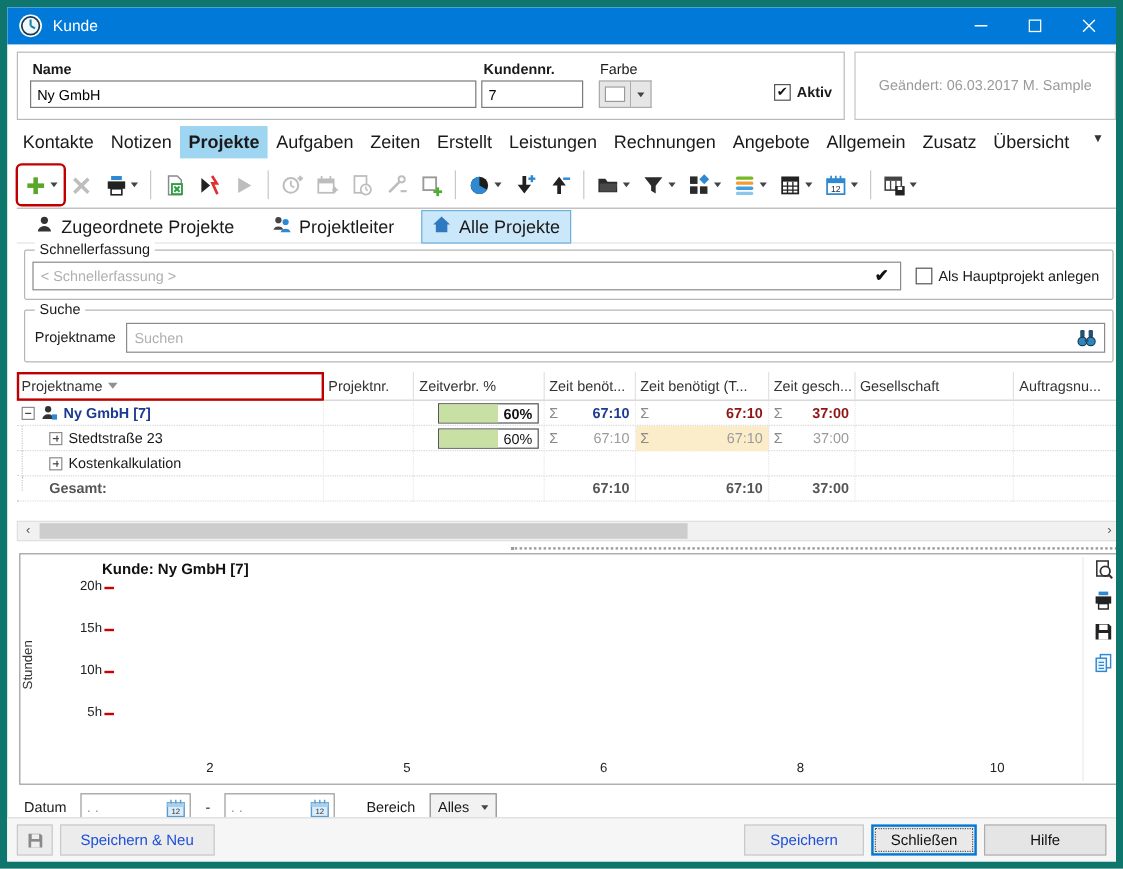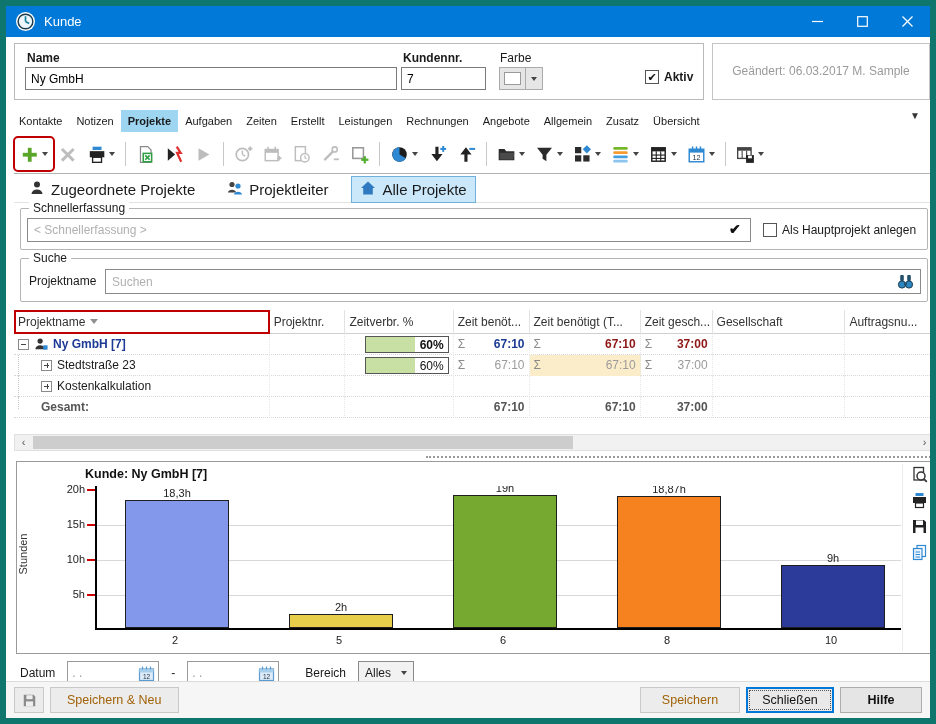--- a/index.html
+++ b/index.html
@@ -23,21 +23,21 @@
   .tinput { border:1px solid #7a7a7a; background:#fff; font:12px "Liberation Sans",sans-serif; padding:0 5px; }
   .colorbtn { position:absolute; display:flex; }
   .swatch { width:27px; height:23px; border:1px solid #ababab; background:#e6e6e6; display:flex; align-items:center; justify-content:center; }
   .swatch .inner { width:17px; height:13px; background:#fff; border:1px solid #9a9a9a; }
   .dropbtn { width:17px; height:23px; border:1px solid #ababab; border-left:none; background:#e6e6e6; display:flex; align-items:center; justify-content:center; }
   .caret { width:0; height:0; border-left:3.5px solid transparent; border-right:3.5px solid transparent; border-top:4px solid #444; display:inline-block; }
   .chk { display:flex; align-items:center; position:absolute; }
   .chkbox { width:14px; height:14px; border:1px solid #555; background:#fff; margin-right:5px; font-size:11px; line-height:12px; text-align:center; color:#111; }
   
   .tabbar { position:absolute; left:6px; top:99px; right:28px; height:27px; display:flex; align-items:flex-end; }
-  .tab { padding:5px 7px; font-size:11px; cursor:default; }
+  .tab { padding:5px 7px; font-size:15px; cursor:default; }
   .tab.active { background:#9ed6f2; font-weight:bold; }
   .tab-chevron { position:absolute; right:10px; top:104px; color:#333; font-size:10px; }
   
   .toolbar { position:absolute; left:8px; top:129px; width:920px; height:39px; border-bottom:1px solid #b4b4b4; display:flex; align-items:center; gap:2px; padding:0 2px; }
   .tbtn { height:30px; display:flex; align-items:center; padding:0 3px; gap:3px; border:1px solid transparent; border-radius:2px; }
   .tbtn svg { width:19px; height:19px; }
   .tbtn.annot { outline:2px solid #c00000; outline-offset:1px; }
   .tsep { width:1px; height:24px; background:#c8c8c8; margin:0 4px; }
   
   .subtabs { position:absolute; left:8px; top:170px; width:920px; height:27px; display:flex; align-items:center; gap:14px; padding-left:6px; border-bottom:1px solid #e3e3e3; }
@@ -99,21 +99,21 @@
   .ctool-sep { position:absolute; right:28px; top:2px; bottom:2px; border-left:1px solid #ececec; }
   
   .datumrow { position:absolute; left:14px; top:653px; width:908px; height:28px; display:flex; align-items:center; gap:12px; }
   .dateinput { position:relative; width:92px; height:24px; border:1px solid #9a9a9a; background:#fff; display:flex; align-items:center; padding:0 4px; color:#9a9a9a; }
   .dateinput svg { position:absolute; right:3px; top:3px; width:17px; height:17px; }
   .selectbox { position:relative; width:56px; height:24px; border:1px solid #8a8a8a; background:#f2f2f2; display:flex; align-items:center; padding:0 6px; }
   .selectbox .caret { position:absolute; right:6px; }
   
   .footer { position:absolute; left:0; right:0; bottom:0; height:37px; background:#f6f6f6; border-top:1px solid #dcdcdc; display:flex; align-items:center; padding:0 8px; gap:6px; }
   .btn { height:26px; padding:0 16px; background:#e5e5e5; border:1px solid #adadad; font:12.5px "Liberation Sans",sans-serif; display:flex; align-items:center; justify-content:center; color:#111; }
-  .btn.disabled { background:#ececec; border-color:#c9c9c9; color:#a16207; }
+  .btn.disabled { background:#ececec; border-color:#c9c9c9; color:#1d4ed8; }
   .btn.primary { border:2px solid #0078d7; background:#e9e9e9; outline:1px dotted #555; outline-offset:-4px; width:88px; }
   .icobtn { width:30px; height:26px; background:#ececec; border:1px solid #c9c9c9; display:flex; align-items:center; justify-content:center; }
   .spacer { flex:1; }
 </style>
 </head>
 <body>
 
 <div class="window">
 
   <div class="titlebar">
@@ -537,35 +537,20 @@
   <div class="hscroll">
     <span class="harrow">‹</span>
     <div class="hthumb"></div>
     <span class="harrow" style="position:absolute; right:0;">›</span>
   </div>
   <div class="splitdots"></div>
 
   <div class="chartpanel">
     <span class="ctitle">Kunde: Ny GmbH [7]</span>
     <span class="ylab">Stunden</span>
-    <div class="plotregion">
-        <div class="gridline" style="top: 39px;"></div>
-        <div class="gridline" style="top: 74px;"></div>
-        <div class="gridline" style="top: 109px;"></div>
-        <div class="bar" style="left: 28px; width: 104px; height: 128px; background: rgb(131, 152, 235);"></div>
-        <div class="barlabel" style="left: 28px; top: 1px;">18,3h</div>
-        <div class="bar" style="left: 192px; width: 104px; height: 14px; background: rgb(230, 206, 74);"></div>
-        <div class="barlabel" style="left: 192px; top: 115px;">2h</div>
-        <div class="bar" style="left: 356px; width: 104px; height: 133px; background: rgb(117, 169, 47);"></div>
-        <div class="barlabel" style="left: 356px; top: -4px;">19h</div>
-        <div class="bar" style="left: 520px; width: 104px; height: 132px; background: rgb(245, 130, 30);"></div>
-        <div class="barlabel" style="left: 520px; top: -3px;">18,87h</div>
-        <div class="bar" style="left: 684px; width: 104px; height: 63px; background: rgb(44, 59, 153);"></div>
-        <div class="barlabel" style="left: 684px; top: 66px;">9h</div>
-      </div>
     <div id="yticks">
         <div class="ytick" style="left: 32px; top: 21px;">20h</div>
         <div class="ytickmark" style="left: 70px; top: 27px;"></div>
         <div class="ytick" style="left: 32px; top: 56px;">15h</div>
         <div class="ytickmark" style="left: 70px; top: 62px;"></div>
         <div class="ytick" style="left: 32px; top: 91px;">10h</div>
         <div class="ytickmark" style="left: 70px; top: 97px;"></div>
         <div class="ytick" style="left: 32px; top: 126px;">5h</div>
         <div class="ytickmark" style="left: 70px; top: 132px;"></div>
       </div>
@@ -640,16 +625,16 @@
       <svg width="15" height="15" viewBox="0 0 17 17">
         <path d="M2 2 h11 l2 2 v11 h-13 z" fill="#8a8a8a"></path>
         <rect x="5" y="2.5" width="7" height="4.5" fill="#eee"></rect>
         <rect x="4.5" y="9.5" width="8" height="5.5" fill="#eee"></rect>
       </svg>
     </div>
     <button class="btn disabled">Speichern &amp; Neu</button>
     <div class="spacer"></div>
     <button class="btn disabled" style="width:100px;">Speichern</button>
     <button class="btn primary">Schließen</button>
-    <button class="btn" style="width:82px;font-weight:bold;">Hilfe</button>
+    <button class="btn" style="width:102px;">Hilfe</button>
   </div>
 
 </div>
 
 </body></html>

